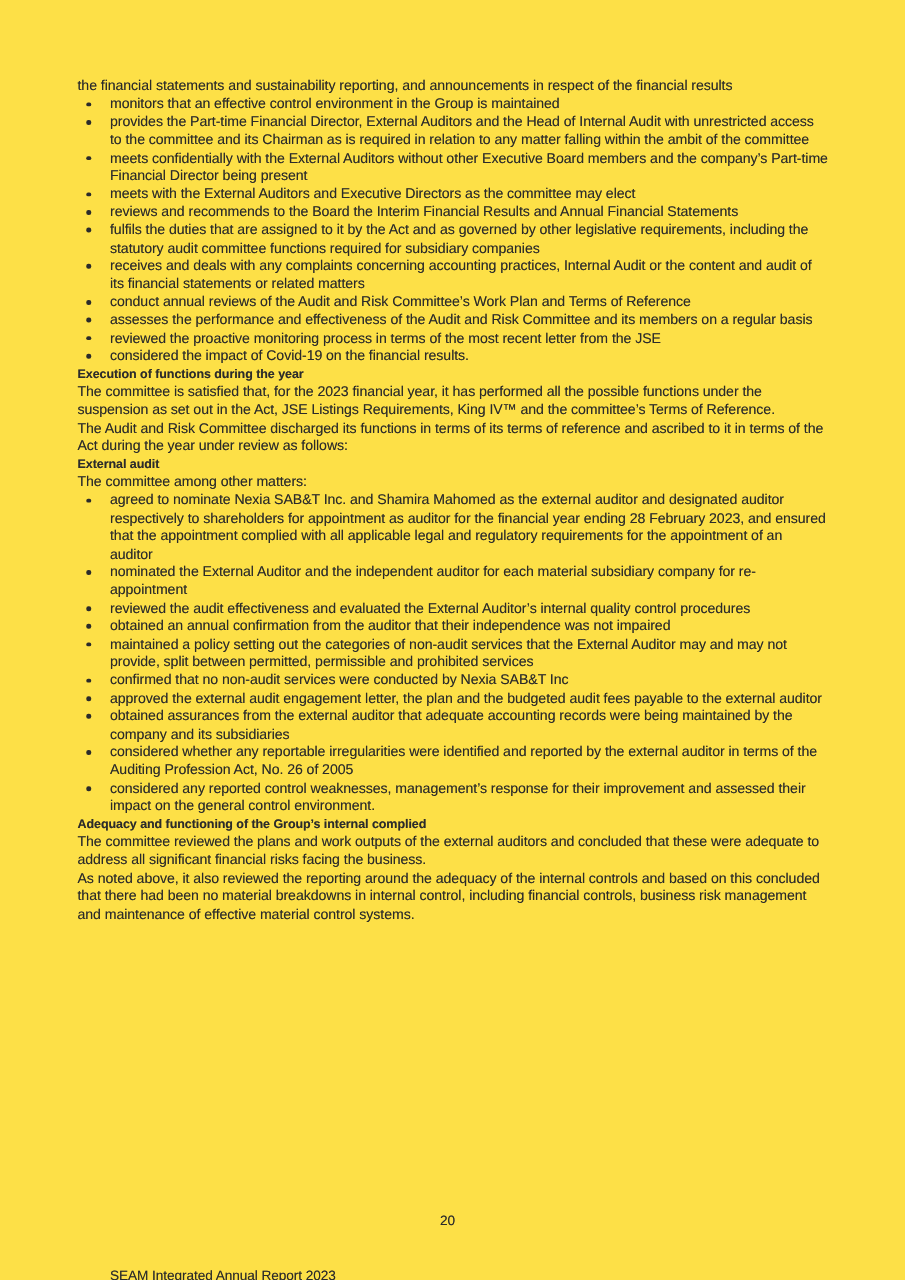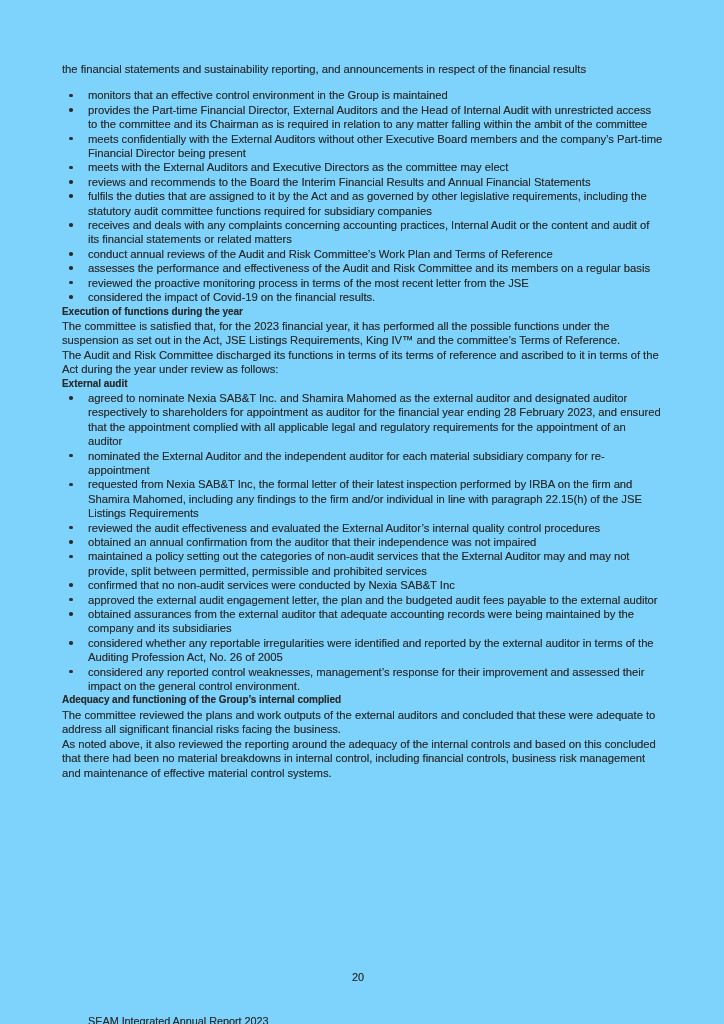--- a/index.html
+++ b/index.html
@@ -4,21 +4,21 @@
 <style>
   html, body {
     margin: 0;
     padding: 0;
     background: #ffffff;
   }
   .page {
     position: relative;
     width: 724px;
     height: 1024px;
-    background: #7dd3fc;
+    background: #fde047;
     overflow: hidden;
     font-family: "Liberation Sans", sans-serif;
     color: #2b2b2b;
   }
   .content {
     position: absolute;
     left: 62px;
     top: 62px;
     width: 601px;
     font-size: 11.3px;
@@ -35,21 +35,21 @@
     margin-top: 20px;
     margin-bottom: 7px;
     font-size: 10px;
     font-weight: bold;
   }
   .continuation { margin-left: 26px; }
   .bullets {
     margin-top: 13px;
     list-style: none;
   }
-  .continuation + .bullets { margin-top: 12px; }
+  .continuation + .bullets { margin-top: 0; }
   .bullet-item {
     position: relative;
     padding-left: 26px;
   }
   .bullet-item::before {
     content: "";
     position: absolute;
     left: 7px;
     top: 5.2px;
     width: 3.6px;
@@ -84,24 +84,24 @@
         <li class="bullet-item">receives and deals with any complaints concerning accounting practices, Internal Audit or the content and audit of its financial statements or related matters</li>
         <li class="bullet-item">conduct annual reviews of the Audit and Risk Committee’s Work Plan and Terms of Reference</li>
         <li class="bullet-item">assesses the performance and effectiveness of the Audit and Risk Committee and its members on a regular basis</li>
         <li class="bullet-item">reviewed the proactive monitoring process in terms of the most recent letter from the JSE</li>
         <li class="bullet-item">considered the impact of Covid-19 on the financial results.</li>
       </ul>
       <h3 class="heading">Execution of functions during the year</h3>
       <p class="para">The committee is satisfied that, for the 2023 financial year, it has performed all the possible functions under the suspension as set out in the Act, JSE Listings Requirements, King IV™ and the committee’s Terms of Reference.</p>
       <p class="para">The Audit and Risk Committee discharged its functions in terms of its terms of reference and ascribed to it in terms of the Act during the year under review as follows:</p>
       <h3 class="heading">External audit</h3>
+      <p class="para">The committee among other matters:</p>
       <ul class="bullets">
         <li class="bullet-item">agreed to nominate Nexia SAB&amp;T Inc. and Shamira Mahomed as the external auditor and designated auditor respectively to shareholders for appointment as auditor for the financial year ending 28 February 2023, and ensured that the appointment complied with all applicable legal and regulatory requirements for the appointment of an auditor</li>
         <li class="bullet-item">nominated the External Auditor and the independent auditor for each material subsidiary company for re-appointment</li>
-        <li class="bullet-item">requested from Nexia SAB&amp;T Inc, the formal letter of their latest inspection performed by IRBA on the firm and Shamira Mahomed, including any findings to the firm and/or individual in line with paragraph 22.15(h) of the JSE Listings Requirements</li>
         <li class="bullet-item">reviewed the audit effectiveness and evaluated the External Auditor’s internal quality control procedures</li>
         <li class="bullet-item">obtained an annual confirmation from the auditor that their independence was not impaired</li>
         <li class="bullet-item">maintained a policy setting out the categories of non-audit services that the External Auditor may and may not provide, split between permitted, permissible and prohibited services</li>
         <li class="bullet-item">confirmed that no non-audit services were conducted by Nexia SAB&amp;T Inc</li>
         <li class="bullet-item">approved the external audit engagement letter, the plan and the budgeted audit fees payable to the external auditor</li>
         <li class="bullet-item">obtained assurances from the external auditor that adequate accounting records were being maintained by the company and its subsidiaries</li>
         <li class="bullet-item">considered whether any reportable irregularities were identified and reported by the external auditor in terms of the Auditing Profession Act, No. 26 of 2005</li>
         <li class="bullet-item">considered any reported control weaknesses, management’s response for their improvement and assessed their impact on the general control environment.</li>
       </ul>
       <h3 class="heading">Adequacy and functioning of the Group’s internal complied</h3>

